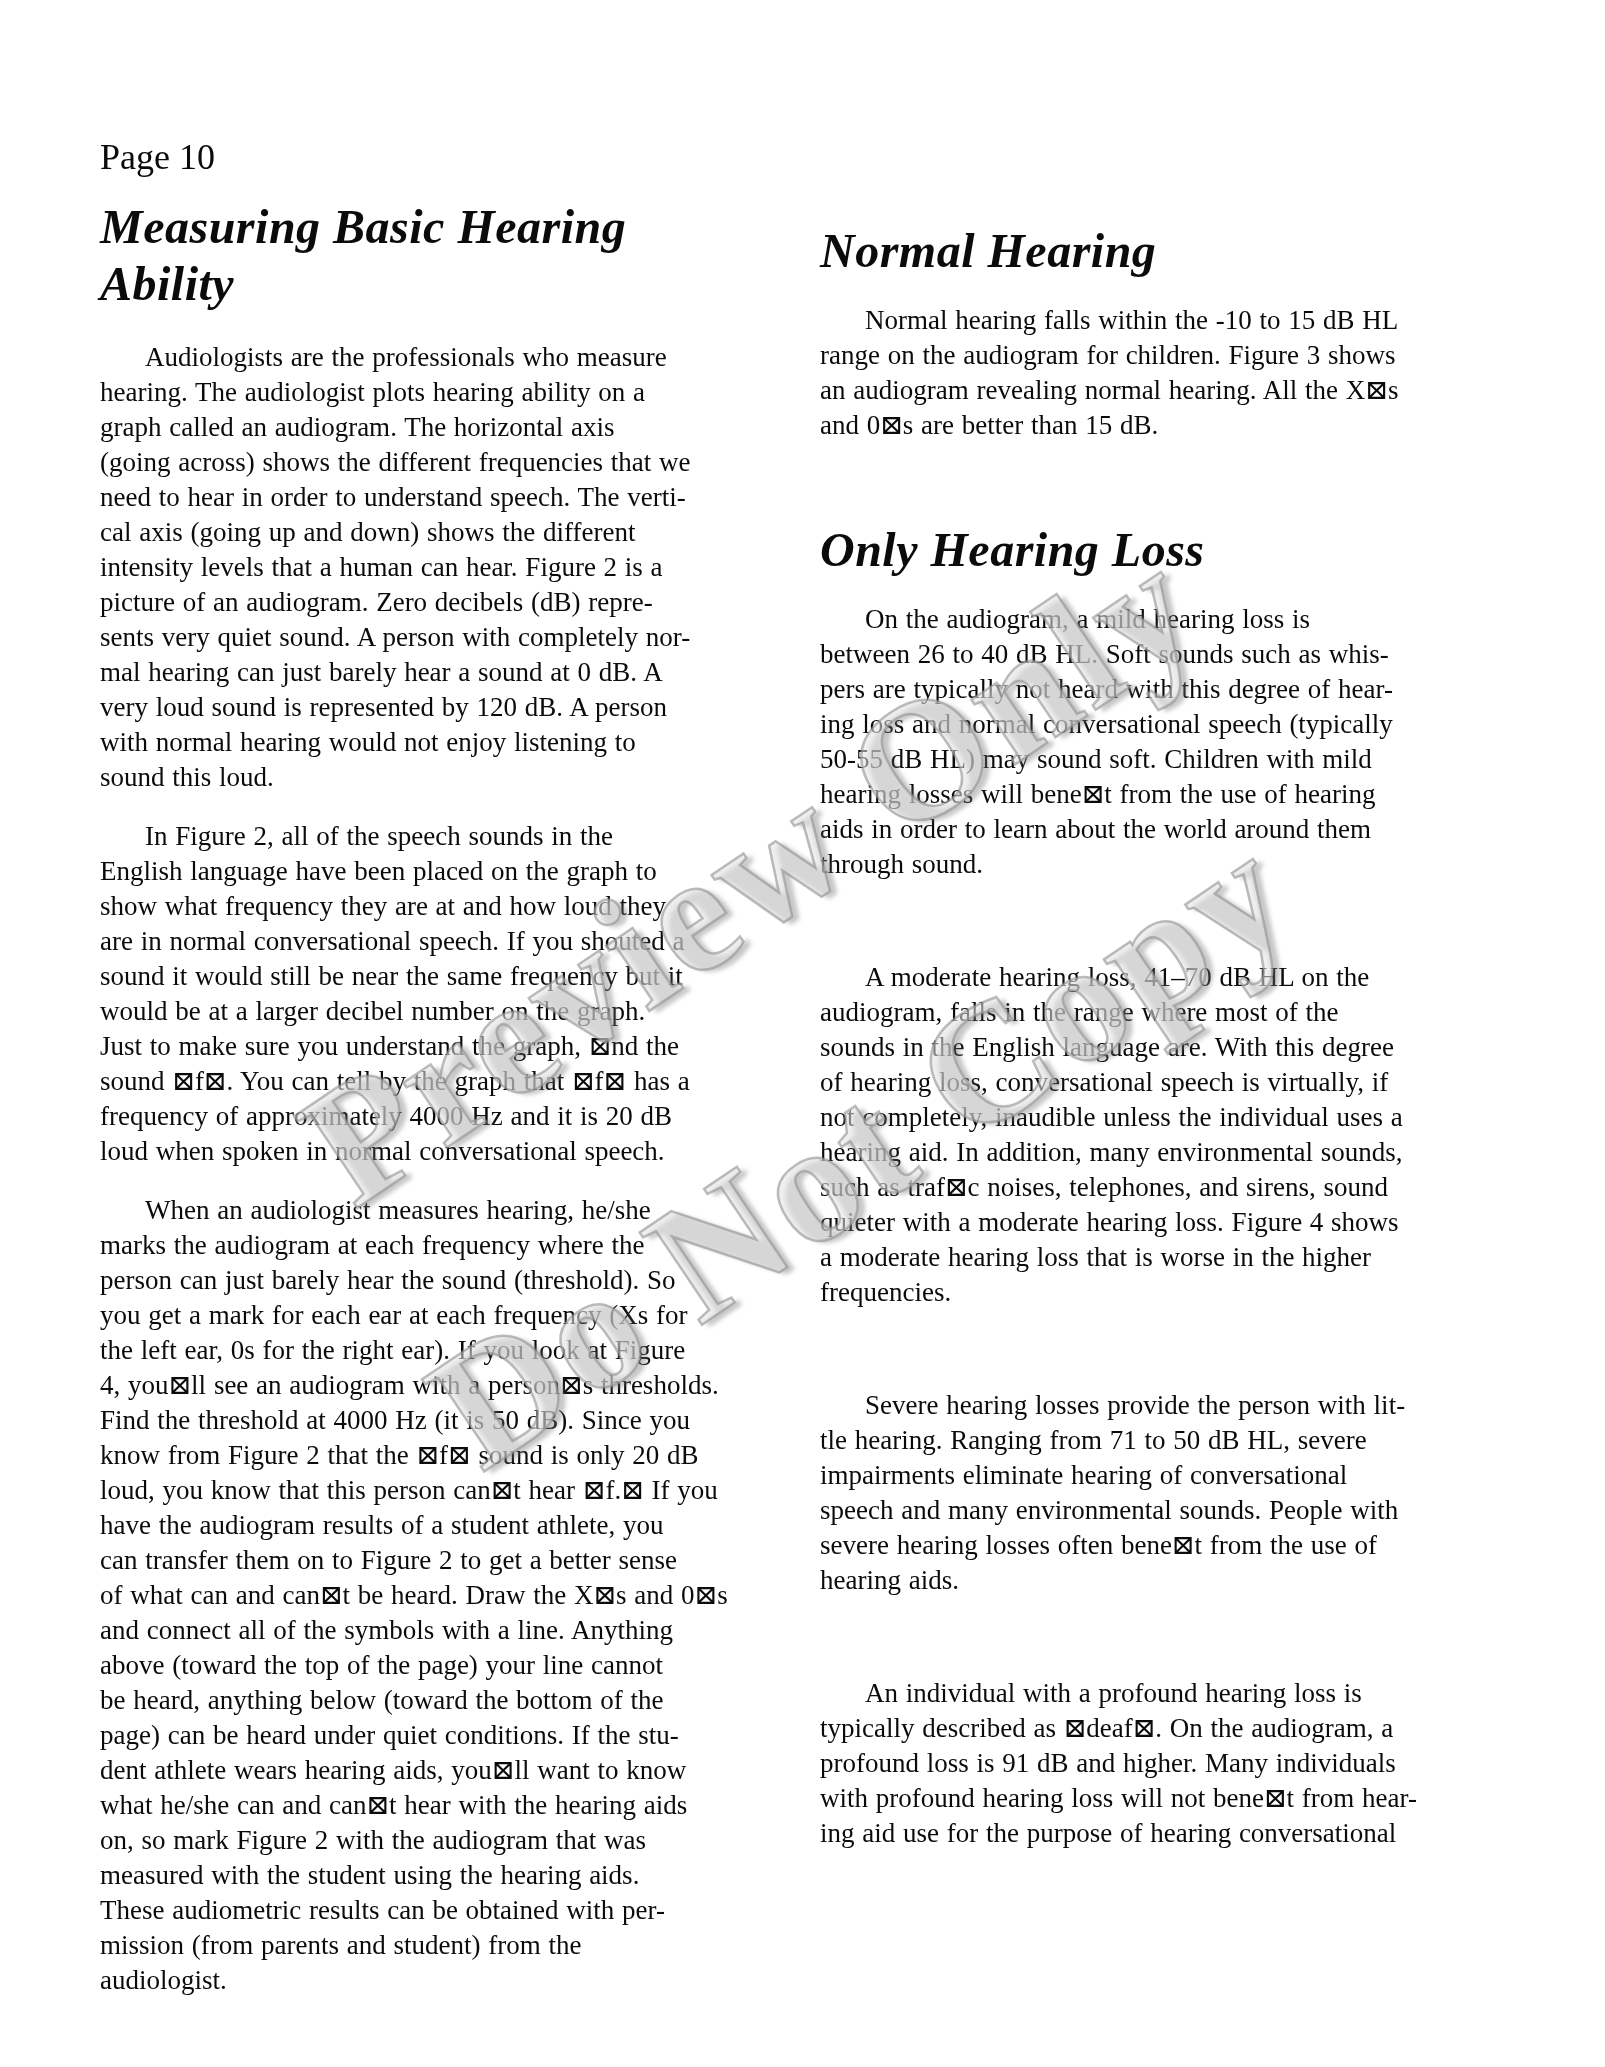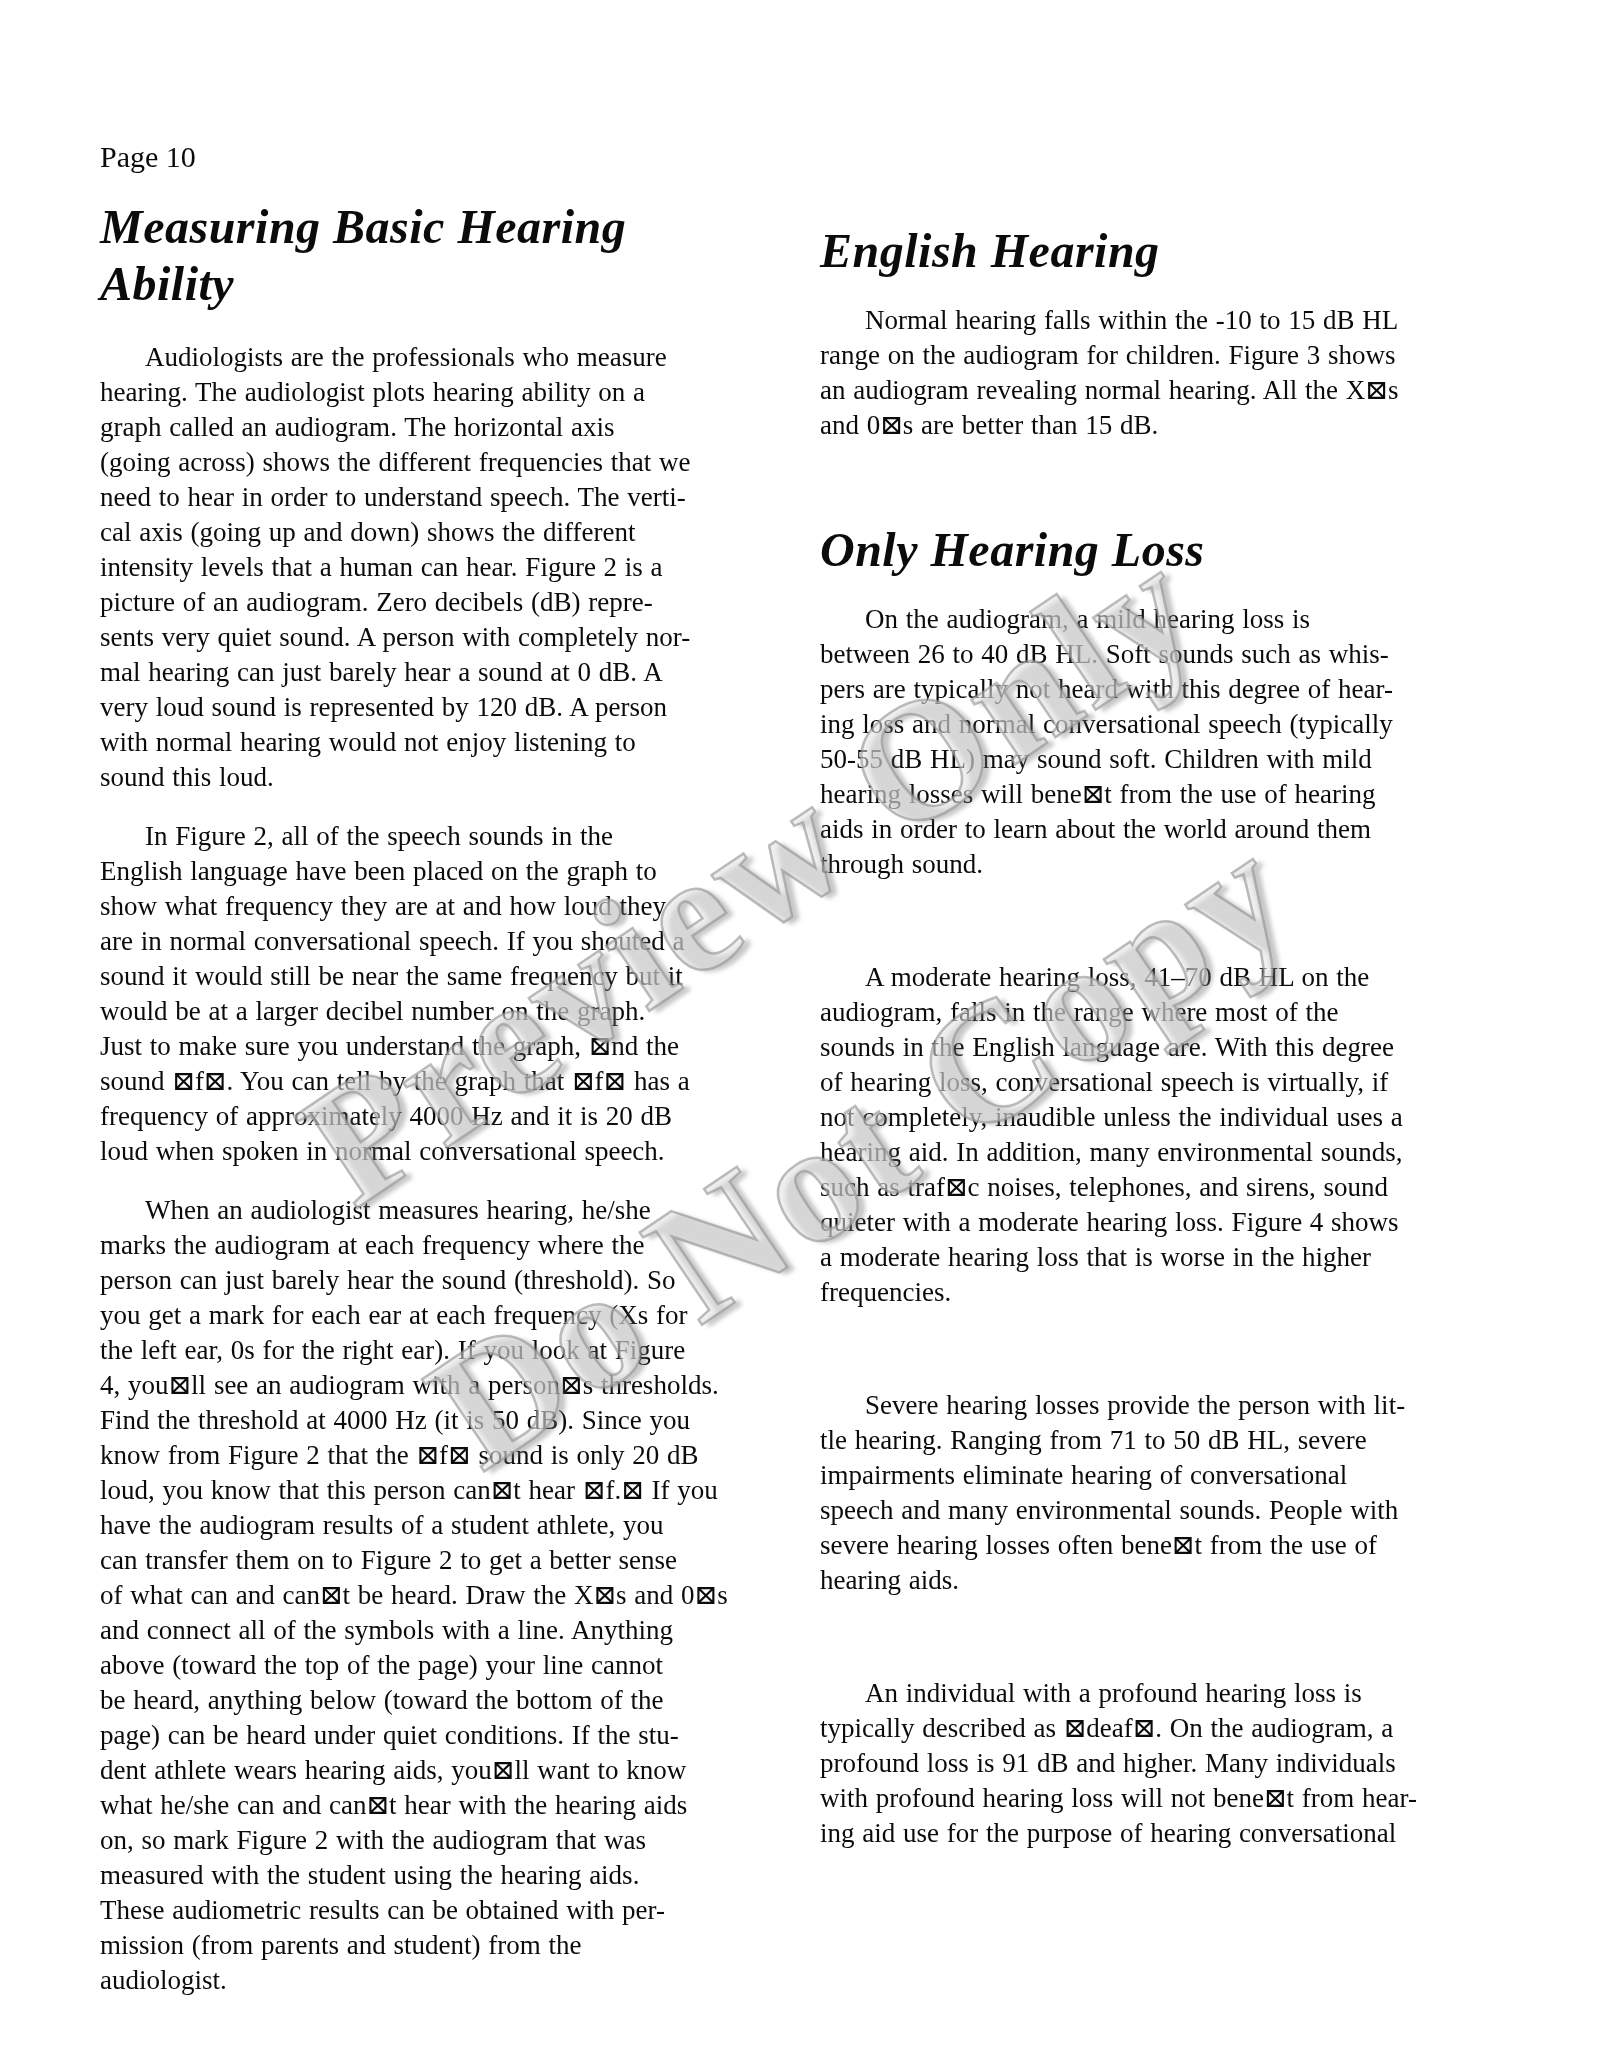--- a/index.html
+++ b/index.html
@@ -24,21 +24,21 @@
     left: 100px;
     top: 122px;
     width: 705px;
   }
   #right-col {
     left: 820px;
     top: 168px;
     width: 700px;
   }
   .page-num {
-    font-size: 30px;
+    font-size: 36px;
     line-height: 34px;
     margin: 0 0 6px 0;
     white-space: pre-line;
   }
   h1.doc-heading, h2.doc-heading {
     font-size: 48px;
     line-height: 57px;
     font-weight: bold;
     margin: 0 0 10px 0;
     white-space: pre-line;
@@ -130,21 +130,21 @@
 on, so mark Figure 2 with the audiogram that was
 measured with the student using the hearing aids.
 These audiometric results can be obtained with per-
 mission (from parents and student) from the
 audiologist.</p>
   </div>
 
   <div id="right-col" class="col">
 
     <div class="doc-section">
-      <h2 class="doc-heading">English Hearing</h2>
+      <h2 class="doc-heading">Normal Hearing</h2>
       <p class="doc-para">Normal hearing falls within the -10 to 15 dB HL
 range on the audiogram for children. Figure 3 shows
 an audiogram revealing normal hearing. All the X⊠s
 and 0⊠s are better than 15 dB.</p>
     </div>
 
     <div class="doc-section">
       <h2 class="doc-heading">Only Hearing Loss</h2>
       <p class="doc-para">On the audiogram, a mild hearing loss is
 between 26 to 40 dB HL. Soft sounds such as whis-

